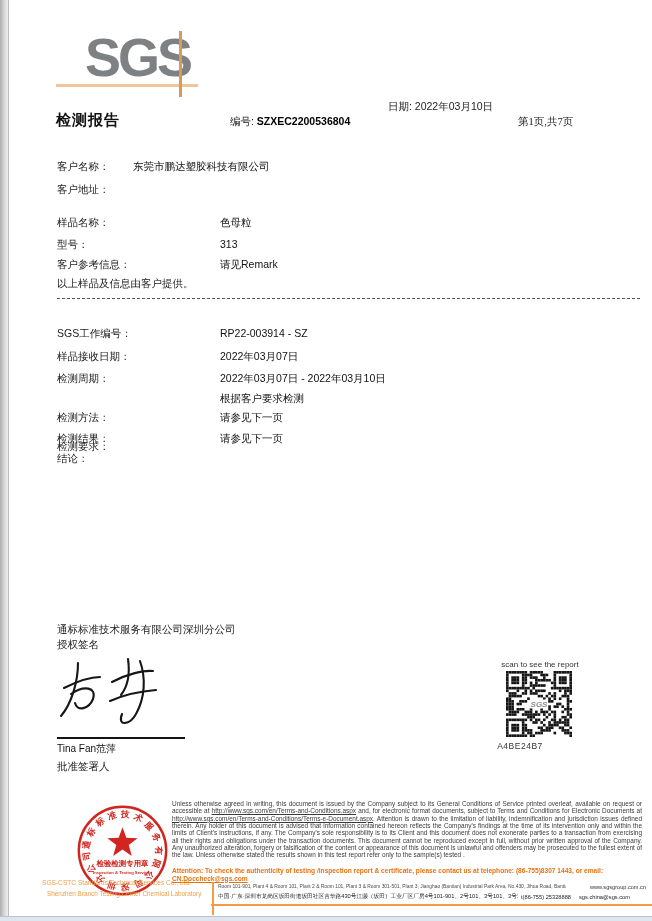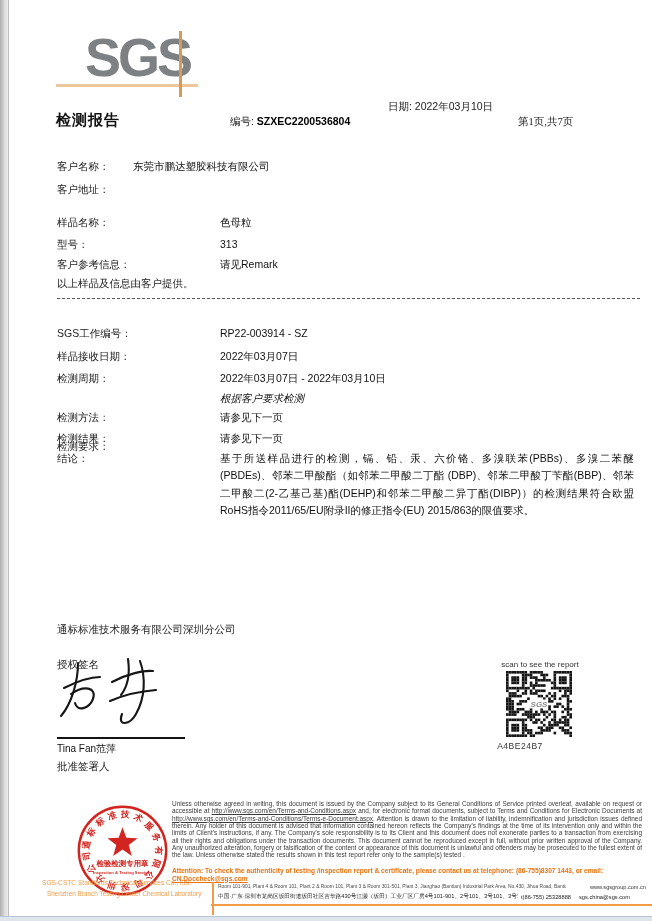--- a/index.html
+++ b/index.html
@@ -17,21 +17,21 @@
   .meta{font-size:10.5px;color:#1c1c1c;}
   
   .lbl{position:absolute;left:57px;font-size:10.5px;color:#222;}
   .val1{position:absolute;left:133px;font-size:10.5px;color:#111;}
   .val2{position:absolute;left:220px;font-size:10.5px;color:#111;}
   .sep-dash{left:57px;top:298px;width:585px;height:1px;
     background:repeating-linear-gradient(90deg,#555 0 3px,transparent 3px 5px);}
   .conclusion{left:220px;top:450px;width:414px;font-size:10.5px;line-height:17.4px;color:#111;text-align:justify;}
   
   .sig-co{left:57px;top:623px;font-size:10.5px;color:#222;}
-  .sig-auth{left:57px;top:638px;font-size:10.5px;color:#222;margin-top:20px;}
+  .sig-auth{left:57px;top:638px;font-size:10.5px;color:#222;}
   .sig-line{left:57px;top:737px;width:128px;height:2px;background:#141414;}
   .sig-name{left:57px;top:742px;font-size:10px;color:#111;}
   .sig-role{left:57px;top:760px;font-size:10.5px;color:#222;}
   
   .qr-cap{left:484px;top:660px;width:112px;text-align:center;font-size:8px;color:#333;}
   .qr-box{left:506px;top:671px;width:66px;height:66px;}
   .qr-code-label{left:464px;top:741px;width:112px;text-align:center;font-size:8.5px;color:#333;letter-spacing:.5px;}
   
   .stamp{left:76px;top:804px;width:93px;height:93px;}
   .stamp-en1{left:42px;top:879px;font-size:6.6px;color:#ee9e4b;white-space:nowrap;}
@@ -84,28 +84,27 @@
 
   <div class="abs sep-dash"></div>
 
   <span class="lbl" style="top:327px;">SGS工作编号：</span>
   <span class="val2" style="top:327px;">RP22-003914 - SZ</span>
   <span class="lbl" style="top:350px;">样品接收日期：</span>
   <span class="val2" style="top:350px;">2022年03月07日</span>
   <span class="lbl" style="top:372px;">检测周期：</span>
   <span class="val2" style="top:372px;">2022年03月07日 - 2022年03月10日</span>
   <span class="lbl" style="top:392px;margin-top:48px;">检测要求：</span>
-  <span class="val2" style="top:392px;font-style:italic;">根据客户要求检测</span>
+  <span class="val2" style="top:392px;">根据客户要求检测</span>
   <span class="lbl" style="top:411px;">检测方法：</span>
   <span class="val2" style="top:411px;">请参见下一页</span>
   <span class="lbl" style="top:432px;">检测结果：</span>
   <span class="val2" style="top:432px;">请参见下一页</span>
 
   <span class="lbl" style="top:452px;">结论：</span>
-  <div class="abs conclusion">基于所送样品进行的检测，镉、铅、汞、六价铬、多溴联苯(PBBs)、多溴二苯醚(PBDEs)、邻苯二甲酸酯（如邻苯二甲酸二丁酯 (DBP)、邻苯二甲酸丁苄酯(BBP)、邻苯二甲酸二(2-乙基己基)酯(DEHP)和邻苯二甲酸二异丁酯(DIBP)）的检测结果符合欧盟RoHS指令2011/65/EU附录II的修正指令(EU) 2015/863的限值要求。</div>
 
   <div class="abs sig-co">通标标准技术服务有限公司深圳分公司</div>
   <div class="abs sig-auth">授权签名</div>
 
   <svg class="abs" style="left:48px;top:648px;" width="152" height="88" viewBox="0 0 152 88">
     <g fill="none" stroke="#161616" stroke-width="2.1" stroke-linecap="round">
       <path d="M16,40 C28,34 42,29 52,29"></path>
       <path d="M30,15 C30,33 24,55 13,68"></path>
       <path d="M23,46 C36,37 49,39 45,51 C41,61 29,64 27,55"></path>
       <path d="M64,34 C79,26 96,22 105,23"></path>

